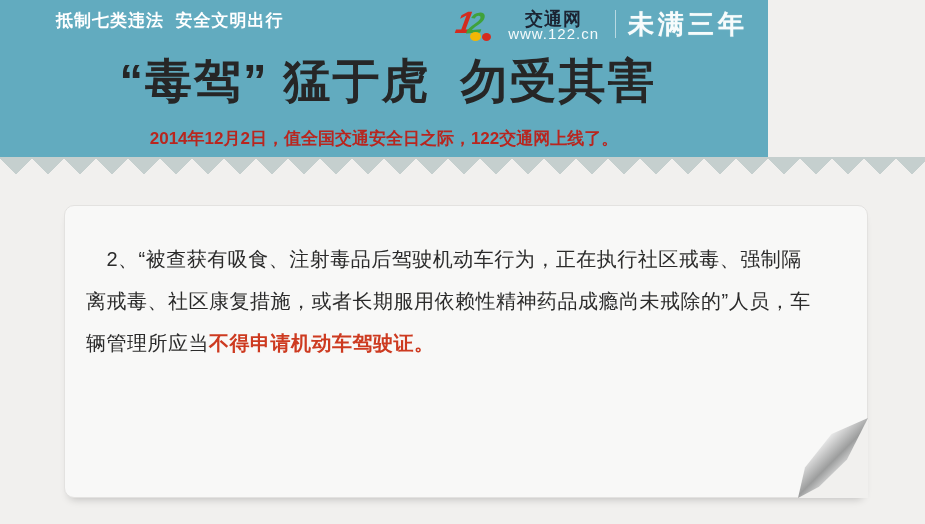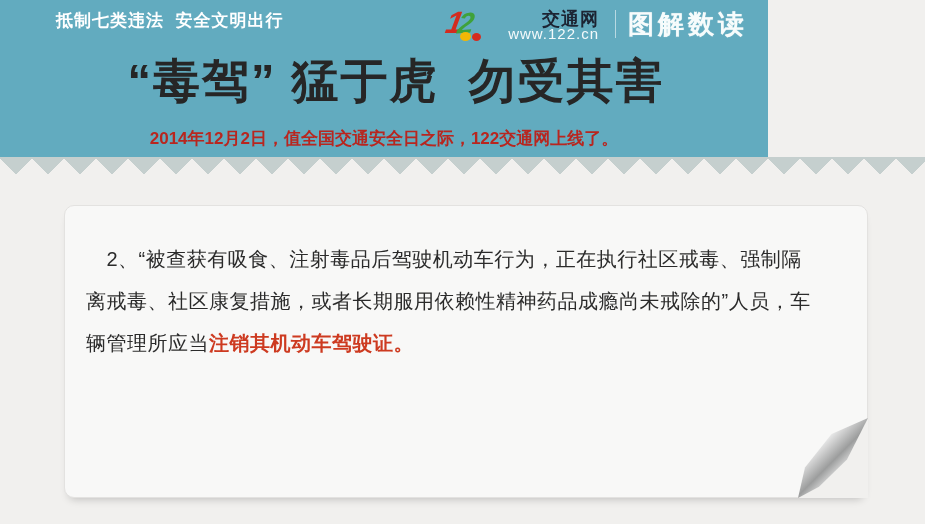--- a/index.html
+++ b/index.html
@@ -37,30 +37,30 @@
     font-size:29px;font-weight:900;font-style:italic;transform:skewX(-12deg) rotate(-4deg);
   }
   .logo-mark .dot{
     position:absolute;left:16px;bottom:2px;width:11px;height:9px;
     background:var(--logo-yellow);border-radius:50%;
   }
   .logo-mark .dot2{
     position:absolute;left:28px;bottom:2px;width:9px;height:8px;
     background:var(--logo-red);border-radius:50%;
   }
-  .logo-names{display:flex;flex-direction:column;align-items:flex-end;margin-left:12px;}
+  .logo-names{display:flex;flex-direction:column;align-items:center;margin-left:2px;}
   .site-name{color:var(--logo-navy);font-size:18px;font-weight:900;letter-spacing:1px;line-height:20px;}
   .site-url{color:#f4fafb;font-size:15px;letter-spacing:1px;line-height:10px;}
   .logo-divider{width:1px;height:28px;background:rgba(255,255,255,.55);margin:0 12px 0 16px;}
   .series-title{
     color:#f7fcfc;font-size:26px;font-weight:900;letter-spacing:4px;
     text-shadow:0 0 1px rgba(255,255,255,.6);
   }
   .poster-title{
-    position:absolute;top:50px;left:12px;width:100%;text-align:center;
+    position:absolute;top:50px;left:4px;width:100%;text-align:center;
     color:var(--title);font-size:47px;font-weight:900;letter-spacing:2px;white-space:pre;
   }
   .poster-subtitle{
     position:absolute;top:127px;left:0;width:100%;text-align:center;
     color:var(--red);font-size:17px;font-weight:700;
   }
   
   .zigzag{
     width:925px;height:17px;
     background:conic-gradient(from -45deg at 50% 100%, var(--zigzag) 0 90deg, #0000 90deg) 0 0 / 32px 17px repeat-x;
@@ -105,28 +105,28 @@
       <b class="g1">1</b>
       <b class="g2">2</b>
       <i class="dot"></i>
       <i class="dot2"></i>
     </span>
     <span class="logo-names">
       <span class="site-name">交通网</span>
       <span class="site-url">www.122.cn</span>
     </span>
     <span class="logo-divider"></span>
-    <span class="series-title">图解数读</span>
+    <span class="series-title">未满三年</span>
   </div>
 
   <div class="poster-title">“毒驾” 猛于虎  勿受其害</div>
   <div class="poster-subtitle">2014年12月2日，值全国交通安全日之际，122交通网上线了。</div>
 </div>
 
 <div class="zigzag"></div>
 
 <div class="content">
   <div class="card">
-    <p><span>　2、“被查获有吸食、注射毒品后驾驶机动车行为，正在执行社区戒毒、强制隔离戒毒、社区康复措施，或者长期服用依赖性精神药品成瘾尚未戒除的”人员，车辆管理所应当</span><span class="seg-red-bold">注销其机动车驾驶证。</span></p>
+    <p><span>　2、“被查获有吸食、注射毒品后驾驶机动车行为，正在执行社区戒毒、强制隔离戒毒、社区康复措施，或者长期服用依赖性精神药品成瘾尚未戒除的”人员，车辆管理所应当</span><span class="seg-red-bold">不得申请机动车驾驶证。</span></p>
     <span class="corner-cut"></span>
     <span class="page-curl"></span>
   </div>
 </div>
 
 </body></html>

